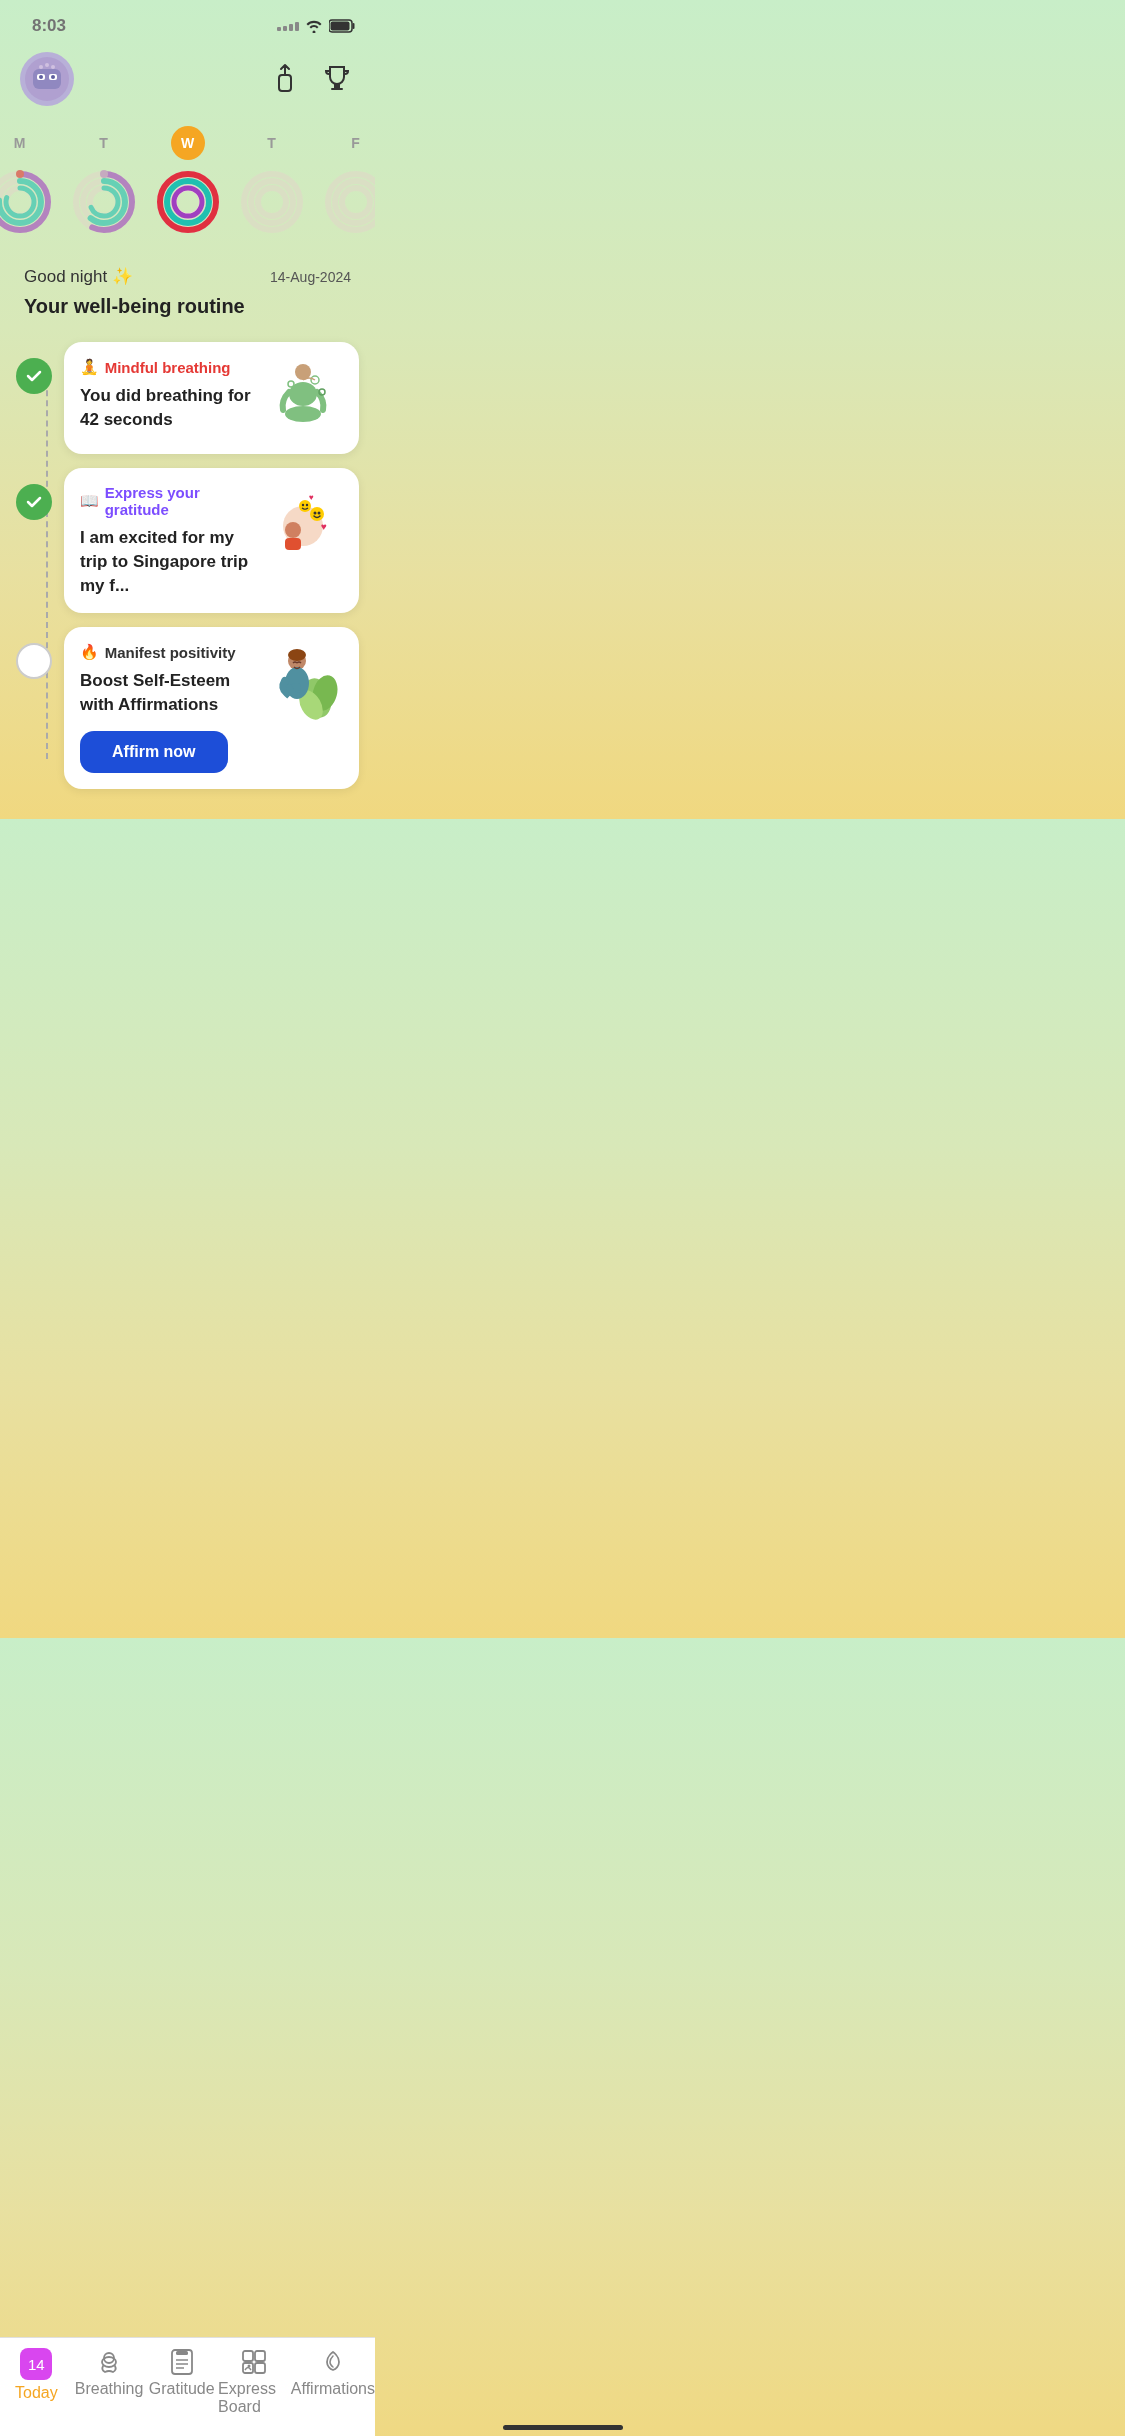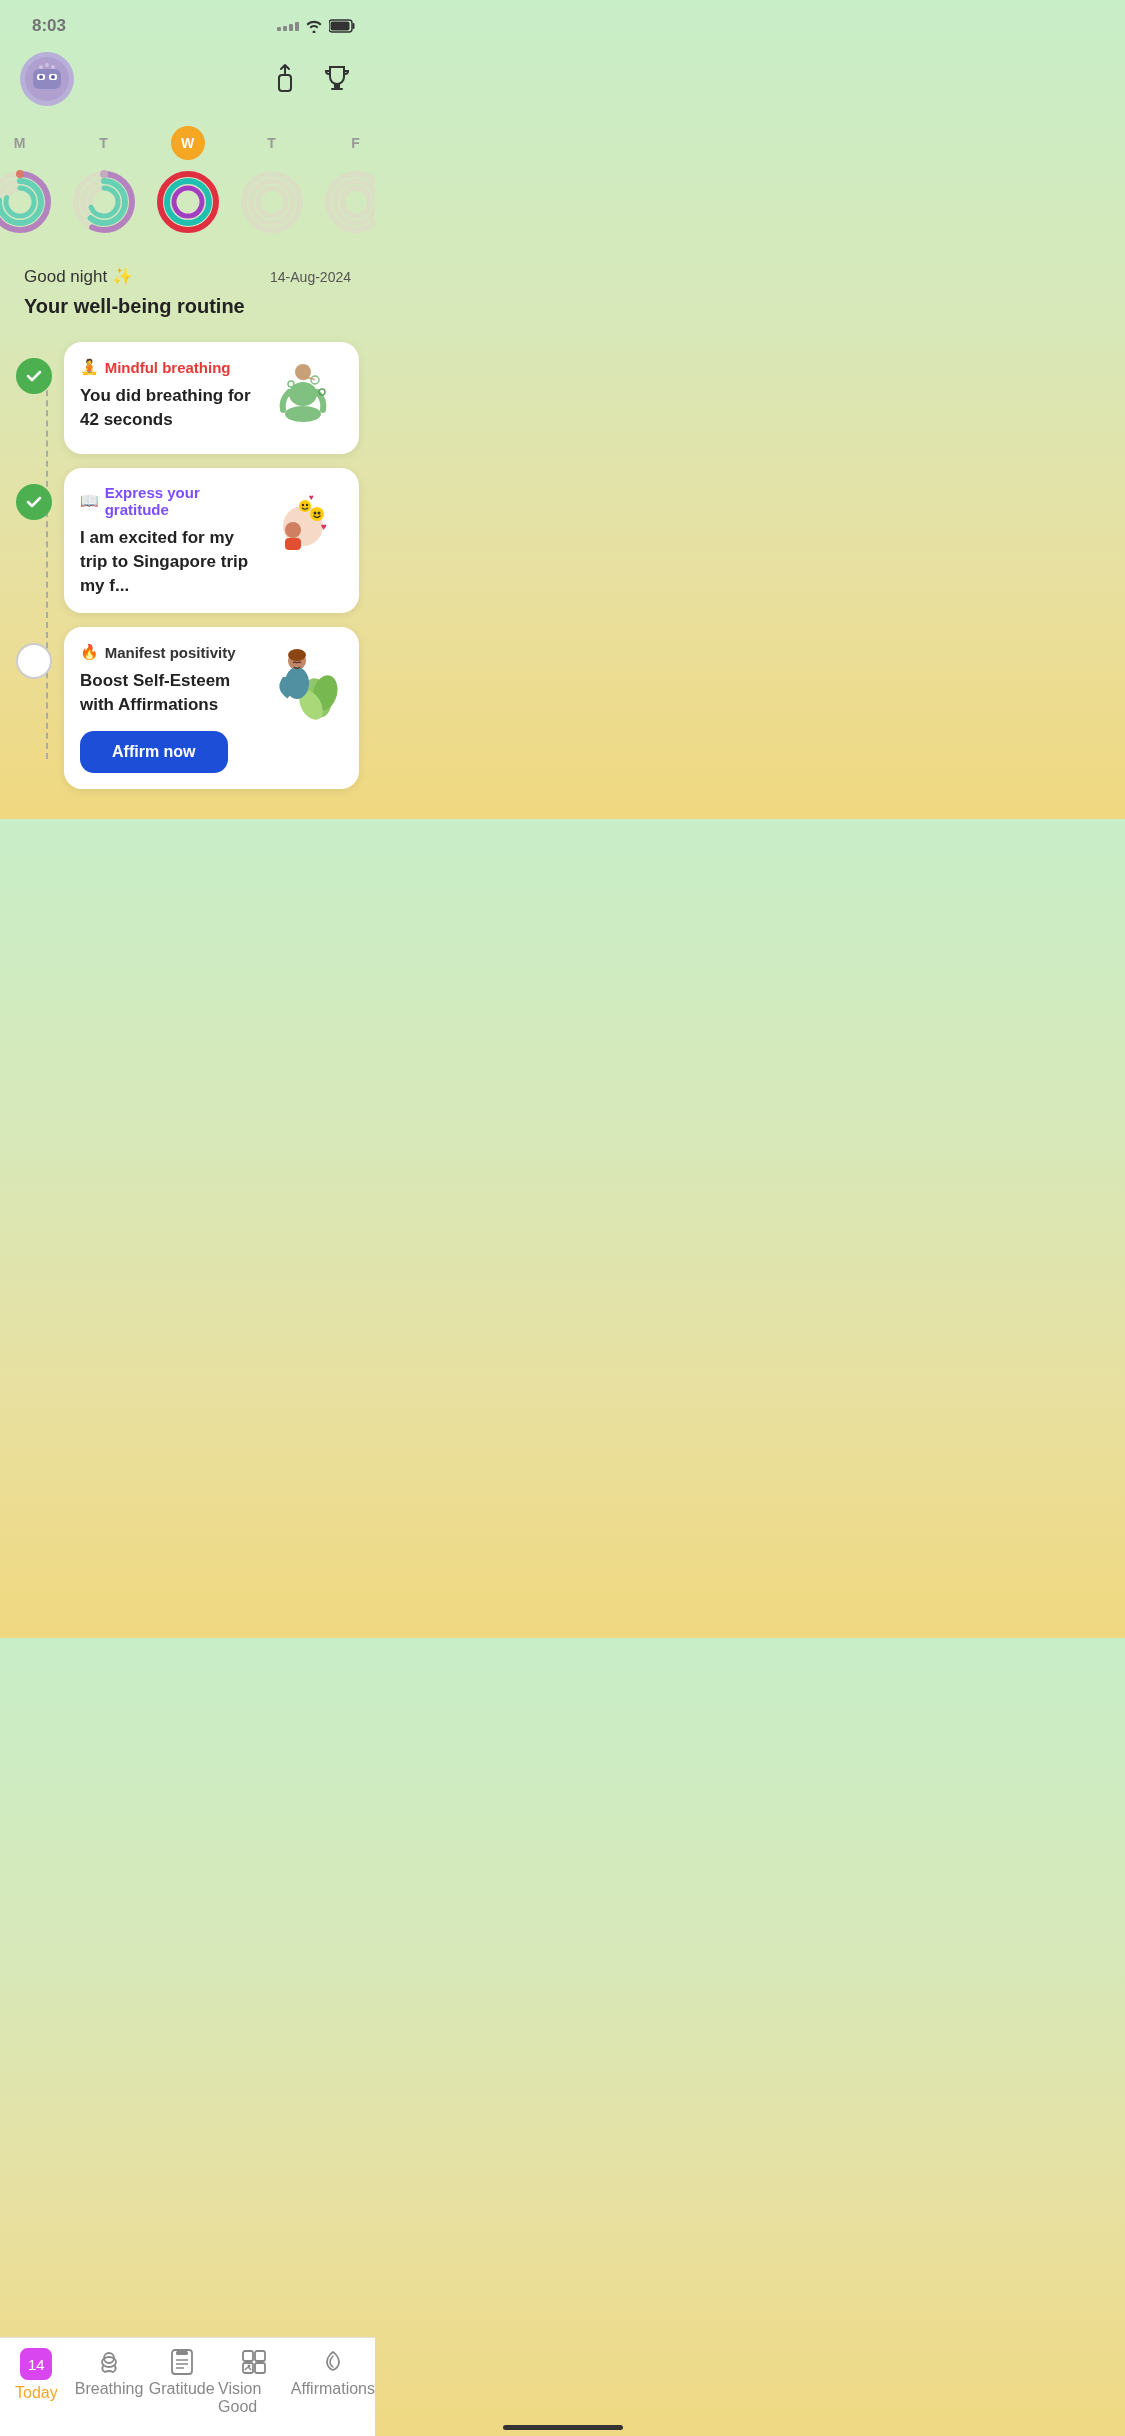--- a/index.html
+++ b/index.html
@@ -582,21 +582,21 @@
     <div class="nav-icon">
       <svg width="28" height="28" viewBox="0 0 28 28">
         <rect x="3" y="3" width="10" height="10" rx="2" stroke="#888" stroke-width="1.8" fill="none"></rect>
         <rect x="15" y="3" width="10" height="10" rx="2" stroke="#888" stroke-width="1.8" fill="none"></rect>
         <rect x="3" y="15" width="10" height="10" rx="2" stroke="#888" stroke-width="1.8" fill="none"></rect>
         <rect x="15" y="15" width="10" height="10" rx="2" stroke="#888" stroke-width="1.8" fill="none"></rect>
         <path d="M5 22 Q8 17 11 22" fill="none" stroke="#888" stroke-width="1.5"></path>
         <circle cx="9" cy="18" r="1.5" fill="#888"></circle>
       </svg>
     </div>
-    <span class="nav-label">Vision Good</span>
+    <span class="nav-label">Express Board</span>
   </div>
 
   <div class="nav-item">
     <div class="nav-icon">
       <svg width="28" height="28" viewBox="0 0 28 28">
         <path d="M14 4 C14 4 8 8 8 14 C8 18 11 21 14 22 C17 21 20 18 20 14 C20 8 14 4 14 4Z" fill="none" stroke="#888" stroke-width="1.8"></path>
         <path d="M14 8 C14 8 11 11 11 14 C11 16.5 12.5 18 14 19" stroke="#888" stroke-width="1.5" fill="none" stroke-linecap="round"></path>
       </svg>
     </div>
     <span class="nav-label">Affirmations</span>

